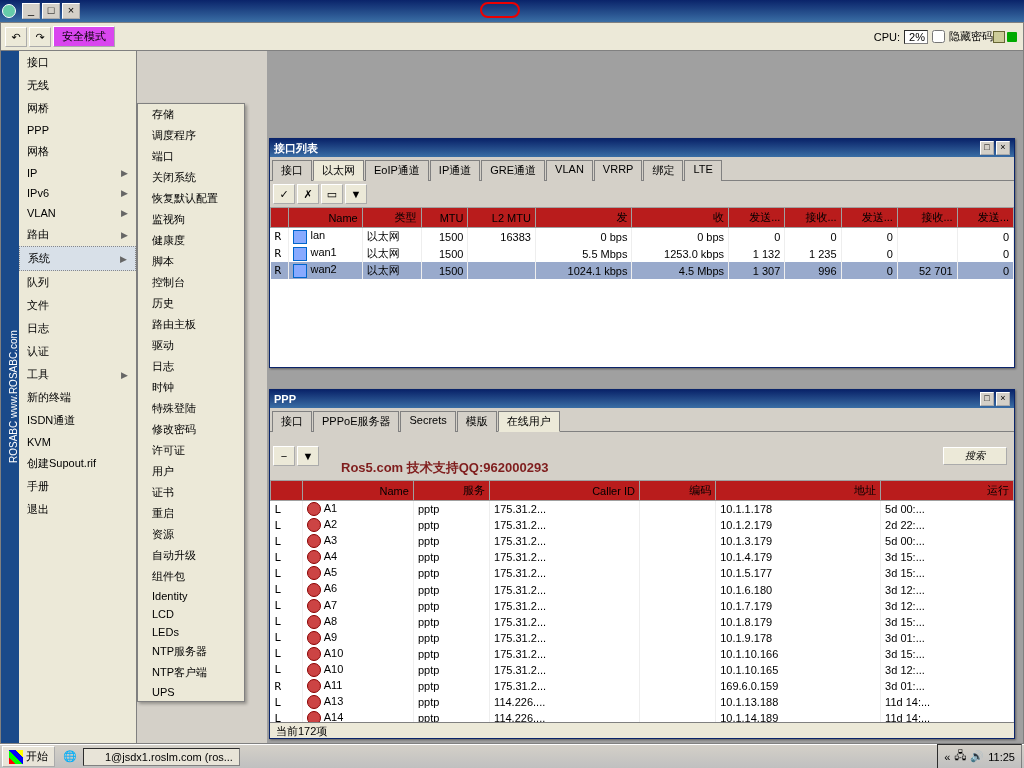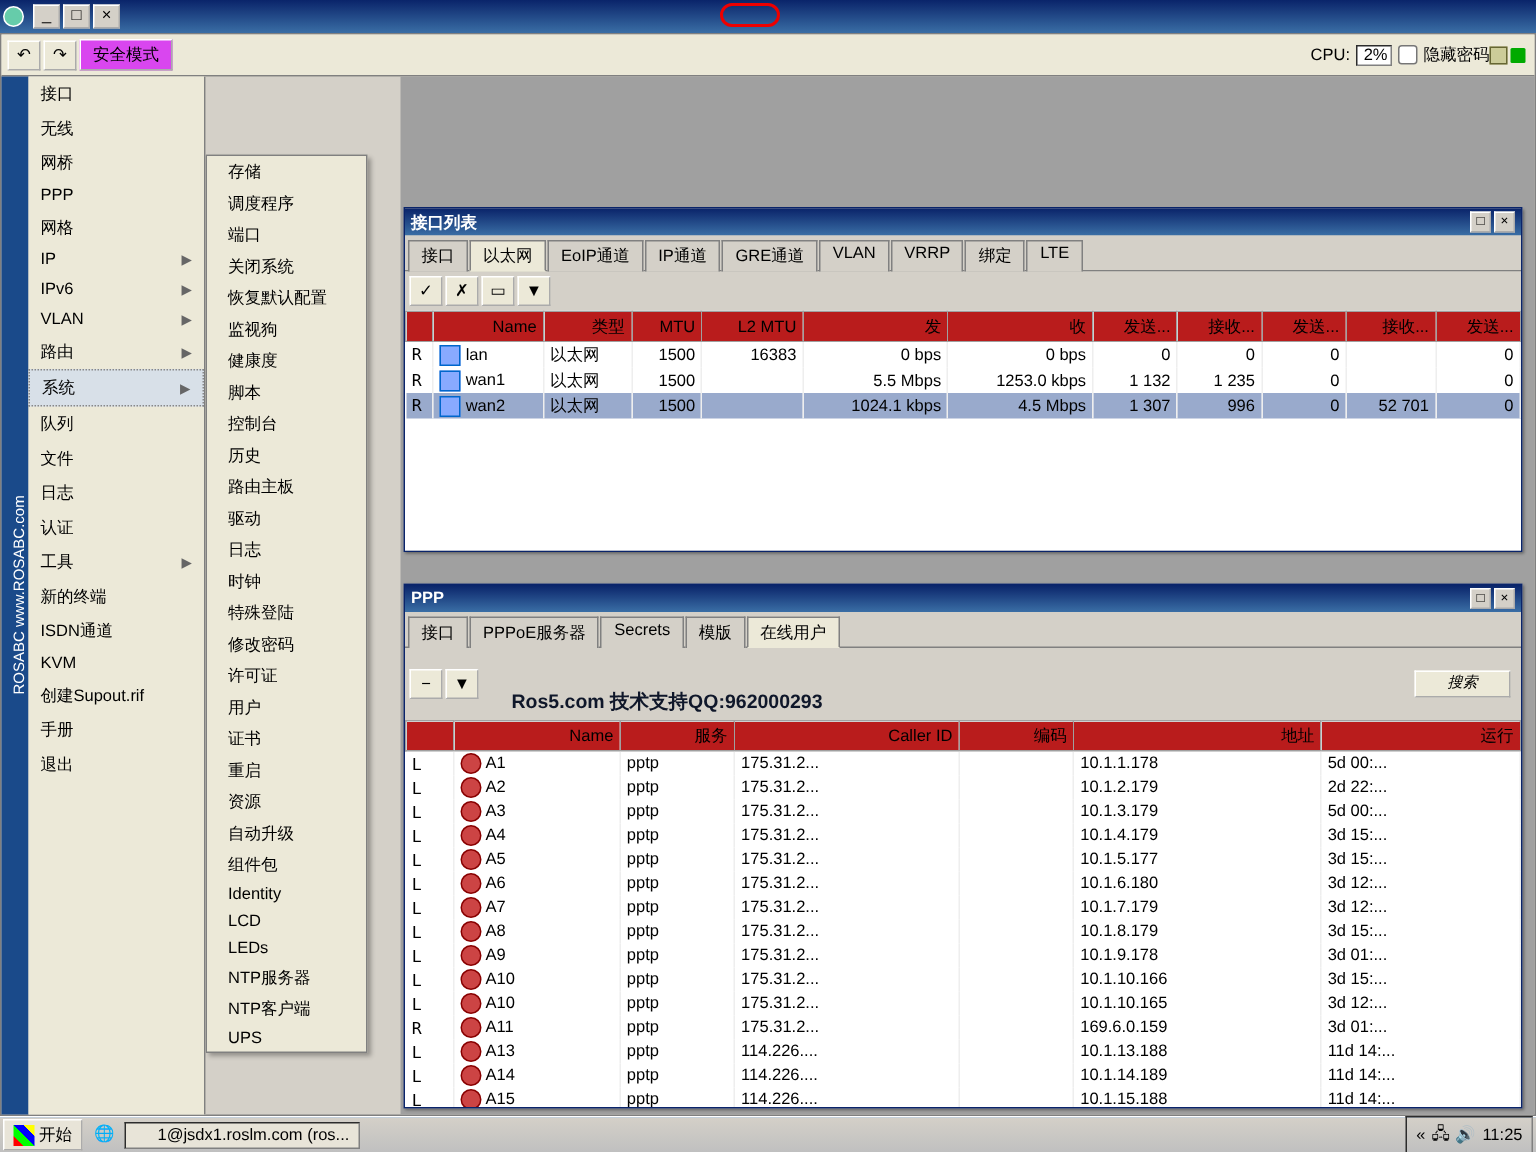--- a/index.html
+++ b/index.html
@@ -50,21 +50,21 @@
 
 .inwin { position: absolute; background: #d4d0c8; border: 1px solid #0a246a; box-shadow: 1px 1px 2px rgba(0,0,0,.4); display: flex; flex-direction: column; }
 .inwin-title { height: 18px; background: linear-gradient(#0a246a, #3a6ea5); color: #fff; padding: 0 4px; display: flex; align-items: center; }
 .inwin-title .t { flex: 1; font-weight: bold; }
 .inwin-title .wb { width: 14px; height: 14px; background: #d4d0c8; border: 1px outset #fff; margin-left: 2px; text-align: center; color: #000; line-height: 11px; font-size: 9px; }
 .tabs { display: flex; border-bottom: 1px solid #808080; background: #d4d0c8; padding: 2px 2px 0 2px; }
 .tab { padding: 2px 8px; background: #d4d0c8; border: 1px solid #808080; border-bottom: none; margin-right: 1px; position: relative; top: 1px; }
 .tab.active { background: #ece9d8; border-bottom: 1px solid #ece9d8; }
 .mini-toolbar { padding: 3px; display: flex; gap: 2px; background: #d4d0c8; align-items: center; }
 .mtbtn { width: 22px; height: 20px; border: 1px outset #fff; text-align: center; line-height: 18px; background: #ece9d8; }
-.banner { color: #0f172a; font-weight: bold; font-size: 13px; margin-left: 20px; margin-top: 24px; }
+.banner { color: #7f1d1d; font-weight: bold; font-size: 13px; margin-left: 20px; margin-top: 24px; }
 .findbtn { width: 64px; height: 18px; border: 1px outset #fff; background: #ece9d8; text-align: center; margin-left: auto; margin-right: 4px; font-style: italic; font-size: 10px; line-height: 16px; }
 
 
 .tbl { flex: 1; overflow: auto; background: #fff; position: relative; }
 .tbl table { width: 100%; border-collapse: collapse; }
 .tbl th { background: #b91c1c; border: 1px solid #a0a0a0; padding: 2px 4px; text-align: right; font-weight: normal; position: sticky; top: 0; }
 .tbl td { padding: 1px 4px; border-right: 1px solid #eee; white-space: nowrap; }
 .tbl tr.selected td { background: #9ac; }
 .tbl .flag { font-family: monospace; padding-right: 2px; }
 .iconcell { width: 14px; height: 14px; display: inline-block; vertical-align: middle; }
@@ -486,20 +486,21 @@
   <td><span class="iconcell ppp"></span> A17</td>
   <td>pptp</td>
                 <td>114.226....</td>
                 <td></td>
                 <td>10.1.17.188</td>
                 <td>11d 13:...</td>
               </tr>
             </tbody>
         </table>
       </div>
+      <div class="status">当前172项</div>
     </div>
 
   </div>
 </div>
 
 <div class="taskbar">
   <span class="startbtn">
     <span class="startflag"></span>
     <span>开始</span>
   </span>

